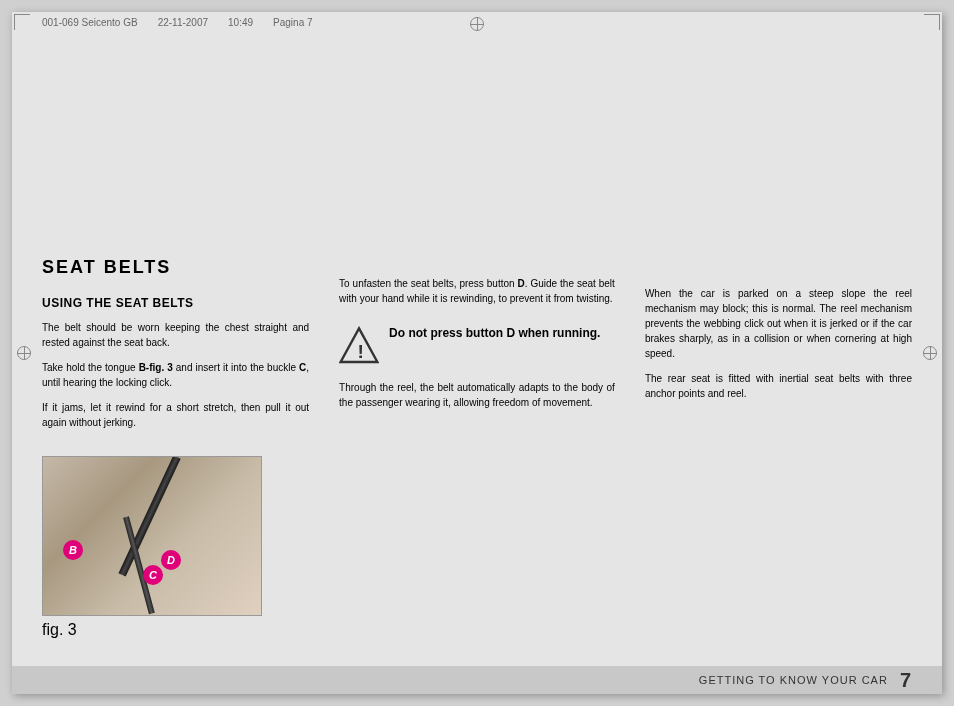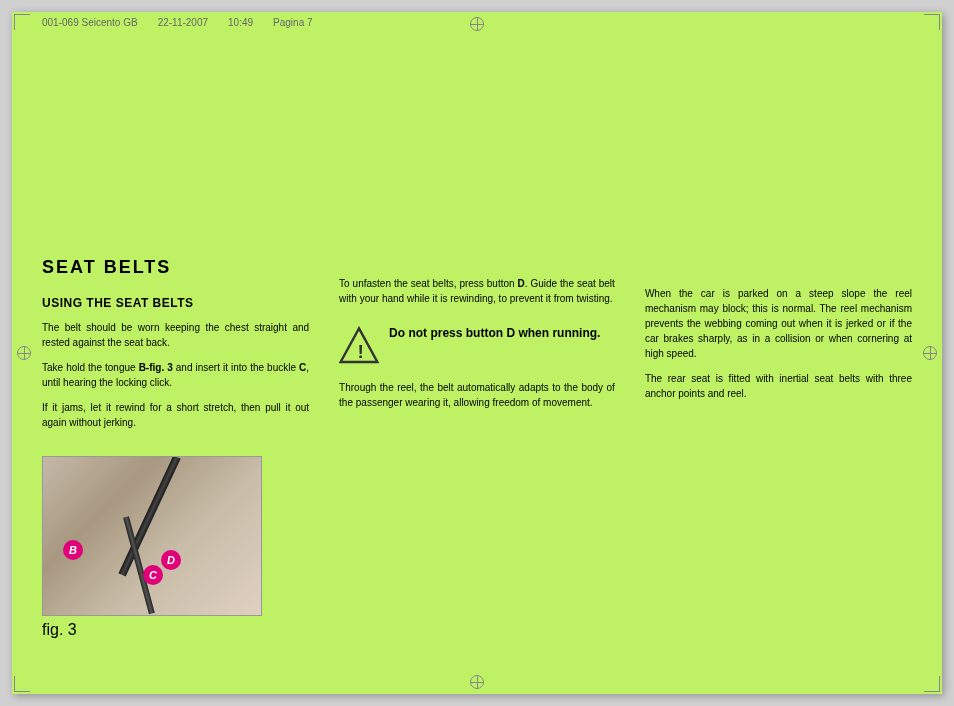--- a/index.html
+++ b/index.html
@@ -11,21 +11,21 @@
       font-size: 13px;
       overflow: hidden;
       position: relative;
     }
     .page-outer {
       position: absolute;
       top: 12px;
       left: 12px;
       right: 12px;
       bottom: 12px;
-      background: #bef264;
+      background: #e5e5e5;
       box-shadow: 2px 2px 8px rgba(0,0,0,0.3);
     }
     
     .reg-mark {
       position: absolute;
       width: 14px;
       height: 14px;
       border: 1px solid #888;
       border-radius: 50%;
       display: flex;
@@ -279,21 +279,21 @@
           </svg>
           <p class="warning-text">
             <span>Do not press button D when running.</span>
           </p>
         </div>
 
         <p class="body-text">Through the reel, the belt automatically adapts to the body of the passenger wearing it, allowing freedom of movement.</p>
       </div>
 
       <div class="col-right">
-        <p class="body-text">When the car is parked on a steep slope the reel mechanism may block; this is normal. The reel mechanism prevents the webbing coming out when it is jerked or if the car brakes sharply, as in a collision or when cornering at high speed.</p>
+        <p class="body-text">When the car is parked on a steep slope the reel mechanism may block; this is normal. The reel mechanism prevents the webbing click out when it is jerked or if the car brakes sharply, as in a collision or when cornering at high speed.</p>
         <p class="body-text">The rear seat is fitted with inertial seat belts with three anchor points and reel.</p>
       </div>
 
     </div>
   </div>
 
   <div class="image-container">
     <div class="fig-image">
       <div class="fig-image-inner">
 
@@ -310,13 +310,19 @@
 
         <div class="label-dot label-d">
           <span>D</span>
         </div>
 
       </div>
     </div>
     <div class="fig-caption">fig. 3</div>
   </div>
 
+  <div class="footer-bar">
+    <div class="footer-text">
+      <span>GETTING TO KNOW YOUR CAR</span>
+      <span class="page-number">7</span>
+    </div>
+  </div>
 </div>
 
 </body></html>

